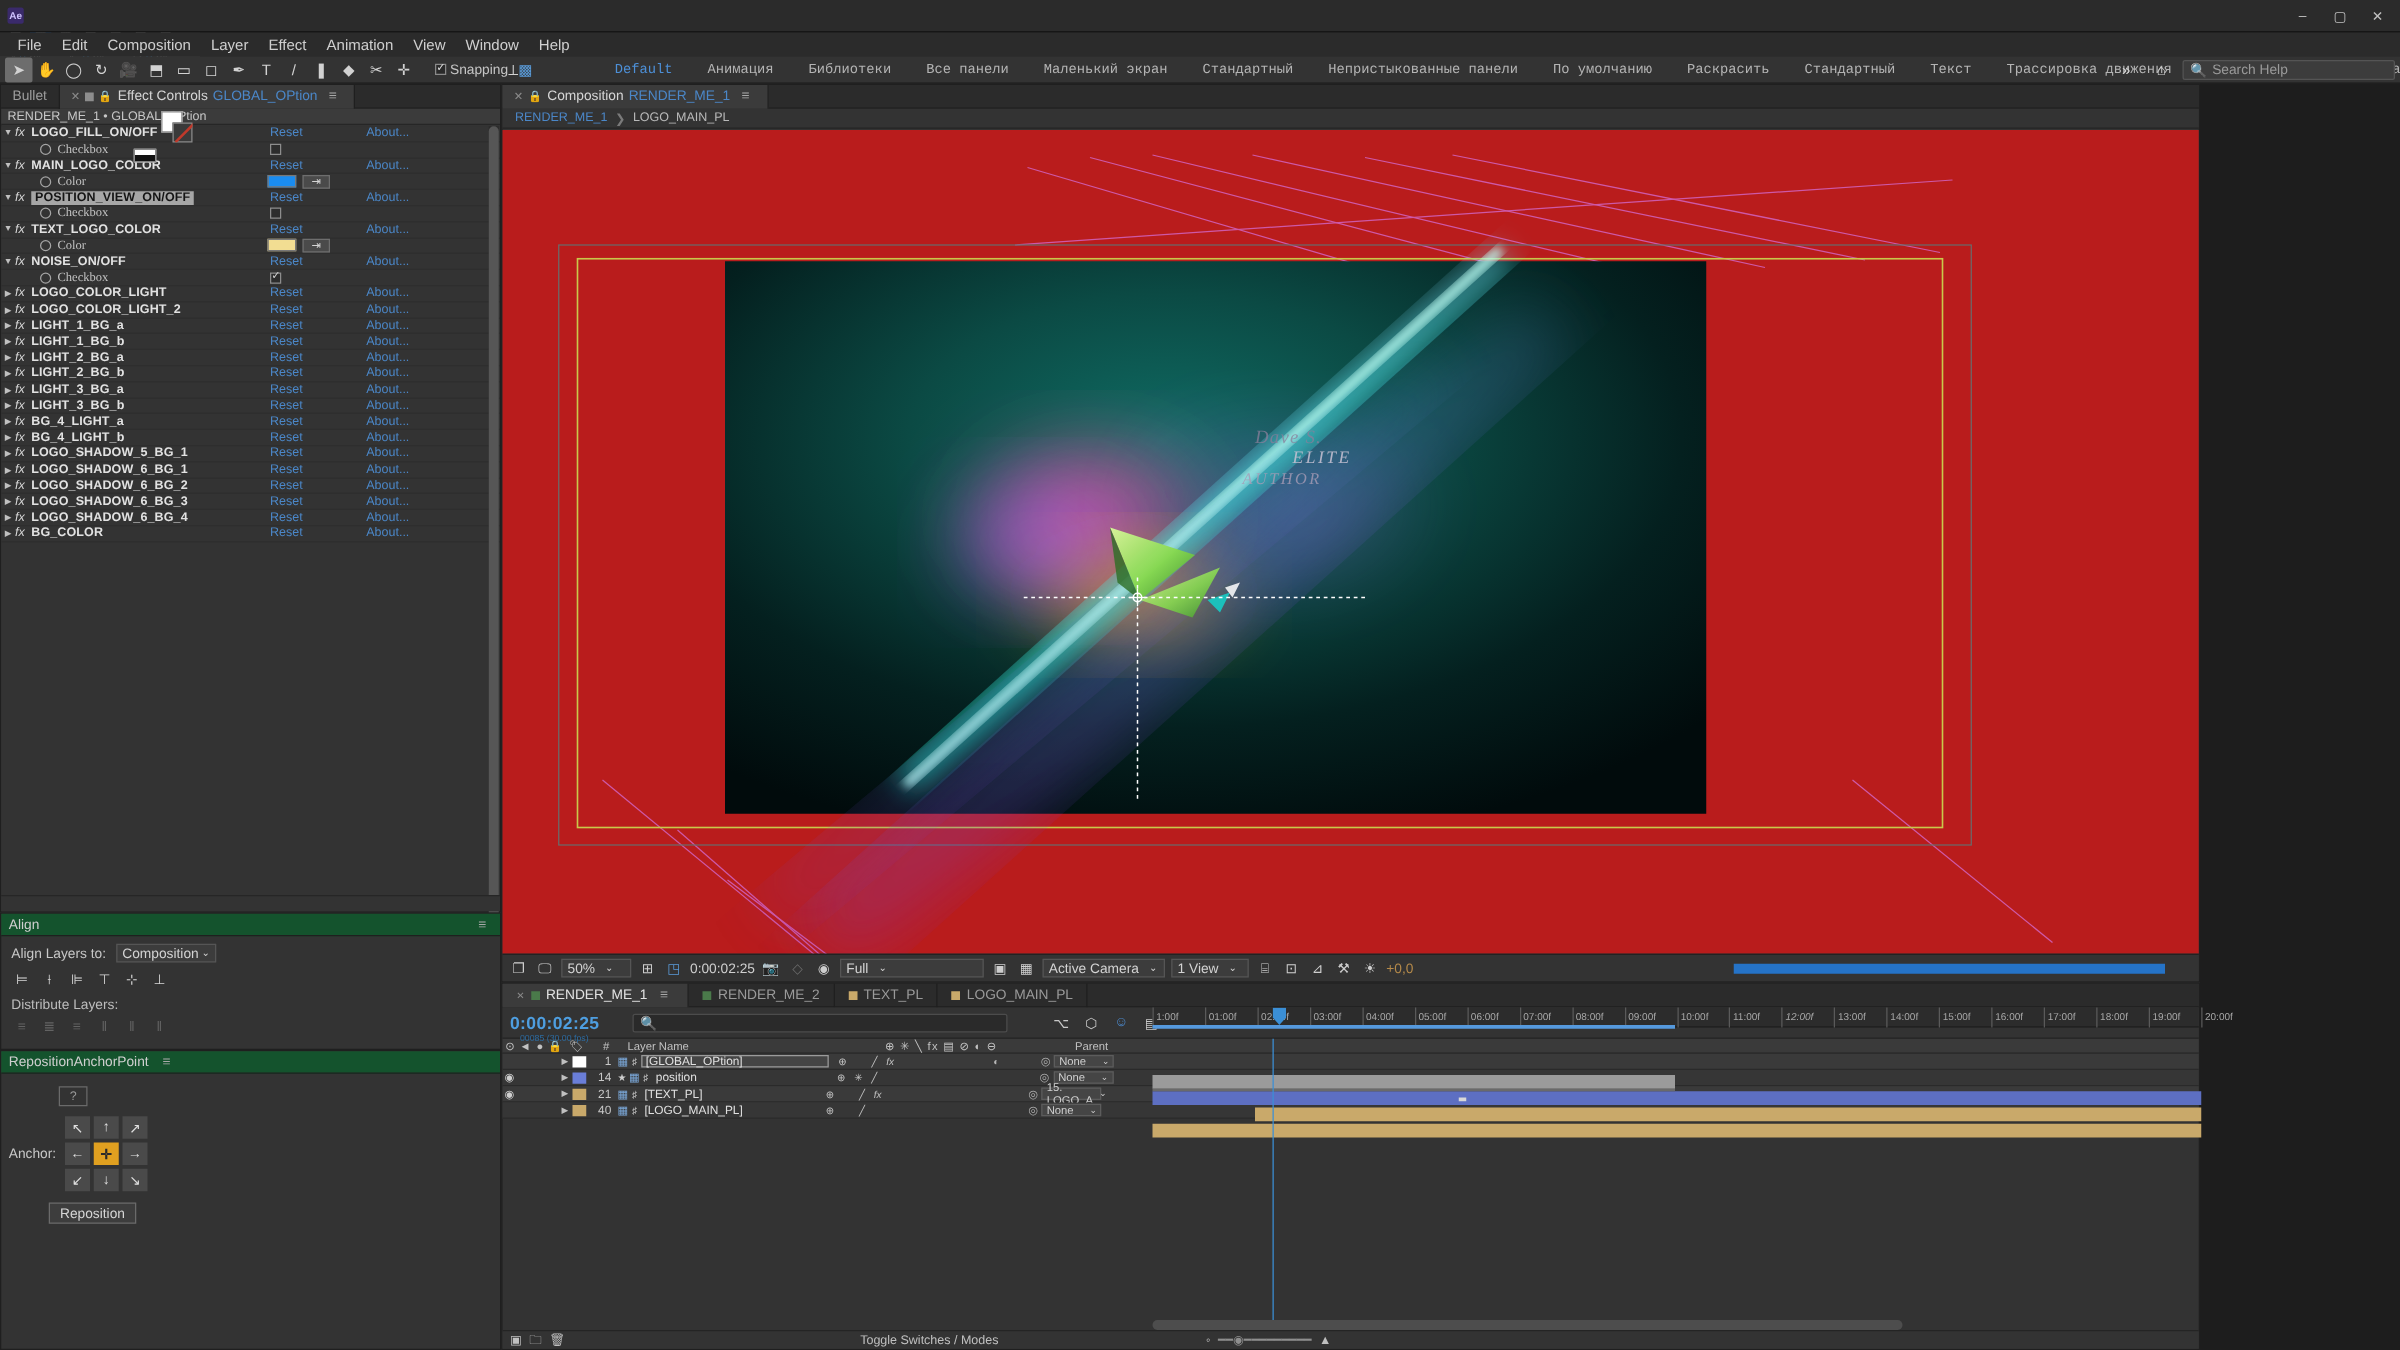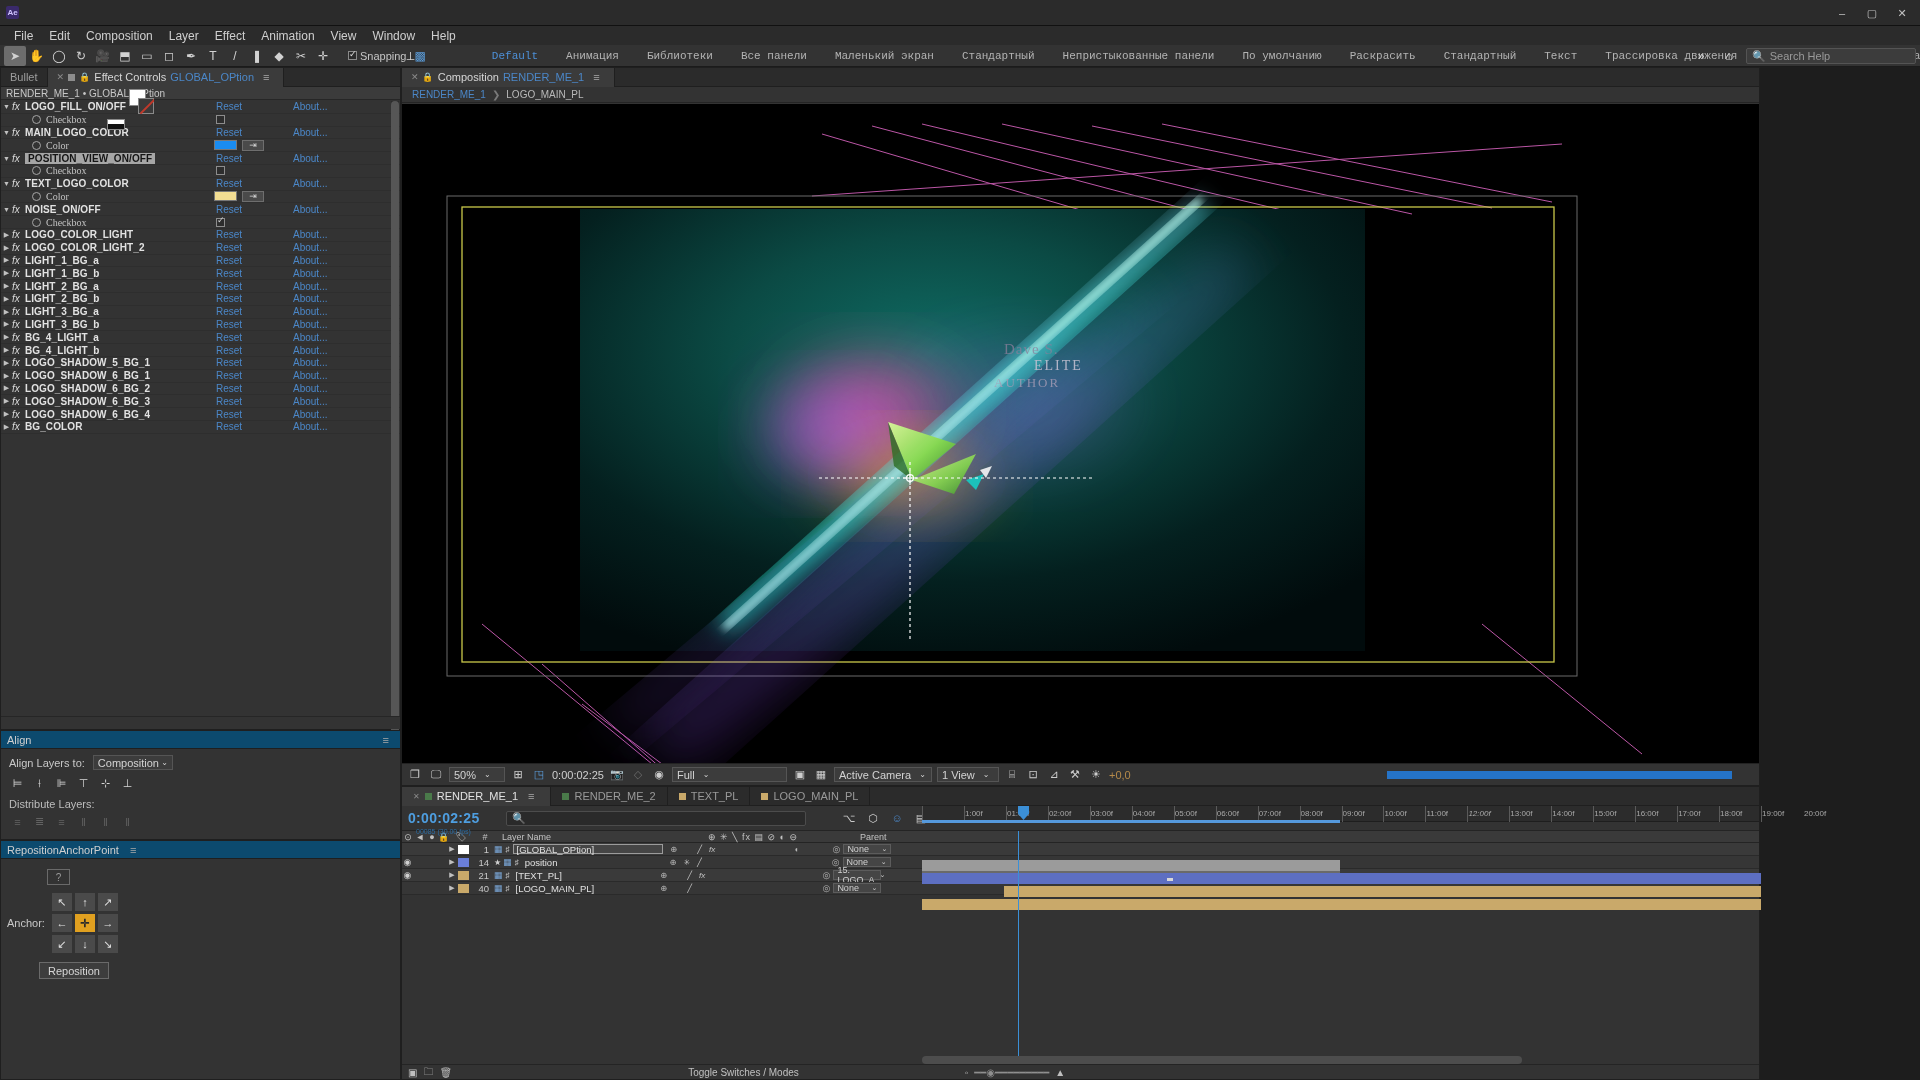--- a/index.html
+++ b/index.html
@@ -75,21 +75,21 @@
     border:1px solid #6e6e6e; display:flex; align-items:center; justify-content:center;
     font-size:9px; color:#d4d4d4; }
   .ec-scroll { position:absolute; right:1px; top:33px; width:8px; bottom:15px; background:#2b2b2b; }
   .ec-scroll .thumb { width:8px; height:640px; background:#565656; border-radius:4px; }
   .ec-botline { position:absolute; left:0; bottom:0; width:100%; height:13px; background:#333;
     border-top:1px solid #262626; }
 
   
   #align-panel { left:0; top:730px; width:401px; height:110px; }
   .ap-head { height:18px; display:flex; align-items:center; padding:0 6px; font-size:11px;
-    color:#cfcfcf; background:#0c4a6e; border-bottom:1px solid #1f1f1f; justify-content:space-between; }
+    color:#cfcfcf; background:#14532d; border-bottom:1px solid #1f1f1f; justify-content:space-between; }
   .ap-row { display:flex; align-items:center; gap:8px; padding:6px 8px 2px; font-size:11px; }
   .combo { height:15px; background:#3c3c3c; border:1px solid #555; display:flex; align-items:center;
     justify-content:space-between; padding:0 4px; font-size:11px; color:#d3d3d3; }
   .btnrow { display:flex; gap:5px; padding:4px 8px; }
   .abtn { width:17px; height:15px; display:flex; align-items:center; justify-content:center;
     color:#d6d6d6; font-size:11px; }
   .abtn.dim { color:#636363; }
   .sublbl { padding:3px 8px 0; font-size:11px; color:#bdbdbd; }
 
   
@@ -106,22 +106,22 @@
 
   
   #comp-panel { left:401px; top:67px; width:1359px; height:719px; }
   .comp-tabbar { height:19px; background:#2b2b2b; display:flex; align-items:center;
     border-bottom:1px solid #1f1f1f; }
   .comp-crumb { height:16px; background:#333; display:flex; align-items:center; gap:6px;
     padding-left:10px; font-size:10px; border-bottom:1px solid #242424; }
   .crumb-a { color:#4b87c8; }
   .crumb-sep { color:#7a7a7a; }
   .crumb-b { color:#b9b9b9; }
-  .comp-stage { position:absolute; left:0; top:36px; right:0; bottom:22px; background:#000000;
-    overflow:hidden; }
+  .comp-stage { position:absolute; left:0; top:36px; right:0; bottom:22px; background:#b91c1c;
+    overflow:hidden;font-style:italic; }
   .comp-bottombar { position:absolute; left:0; bottom:0; width:100%; height:22px; background:#333;
     border-top:1px solid #222; display:flex; align-items:center; gap:5px; padding-left:5px; font-size:11px; }
   .cbb-item { display:flex; align-items:center; gap:3px; color:#cfcfcf; }
   .cbb-sel { height:15px; background:#3c3c3c; border:1px solid #555; display:flex; align-items:center;
     padding:0 4px; gap:8px; font-size:11px; color:#d3d3d3; }
   .cbb-ico { width:16px; height:15px; display:flex; align-items:center; justify-content:center;
     color:#cdcdcd; font-size:11px; }
   .ram-bar { position:absolute; left:985px; width:345px; height:8px; background:#2573c7; }
 
   
@@ -147,21 +147,21 @@
   .lay-row.alt { background:#363636; }
   .eye { width:11px; text-align:center; color:#cfcfcf; font-size:9px; }
   .lay-name-box { height:10px; display:flex; align-items:center; padding:0 3px; font-size:9.5px;
     color:#e0e0e0; }
   .lay-name-box.sel { border:1px solid #9b9b9b; background:#454545; }
   .parent-sel { height:10px; background:#454545; border:1px solid #5c5c5c; display:flex;
     align-items:center; justify-content:space-between; padding:0 3px; font-size:9px; color:#d0d0d0; }
   .tl-ruler { position:absolute; left:520px; top:0; right:0; height:16px; background:#2c2c2c;
     border-bottom:1px solid #1e1e1e; }
   .rtick { position:absolute; top:0; height:16px; border-left:1px solid #5a5a5a; }
-  .rtick span { position:absolute; left:2px; top:3px; font-size:8px; color:#a8a8a8; white-space:nowrap;margin-left:40px; }
+  .rtick span { position:absolute; left:2px; top:3px; font-size:8px; color:#a8a8a8; white-space:nowrap; }
   .tl-bottom { position:absolute; left:0; bottom:0; width:100%; height:15px; background:#333;
     border-top:1px solid #242424; display:flex; align-items:center; gap:6px; padding-left:6px;
     font-size:10px; color:#c0c0c0; }
 
   
   #right-dock { left:1760px; top:67px; width:160px; height:1013px; background:#333; }
   .rp { border-bottom:1px solid #1f1f1f; background:#333; }
   .rp-head { height:17px; background:#2b2b2b; display:flex; align-items:center;
     justify-content:space-between; padding:0 6px; font-size:11px; color:#cfcfcf;
     border-bottom:1px solid #1f1f1f; }

